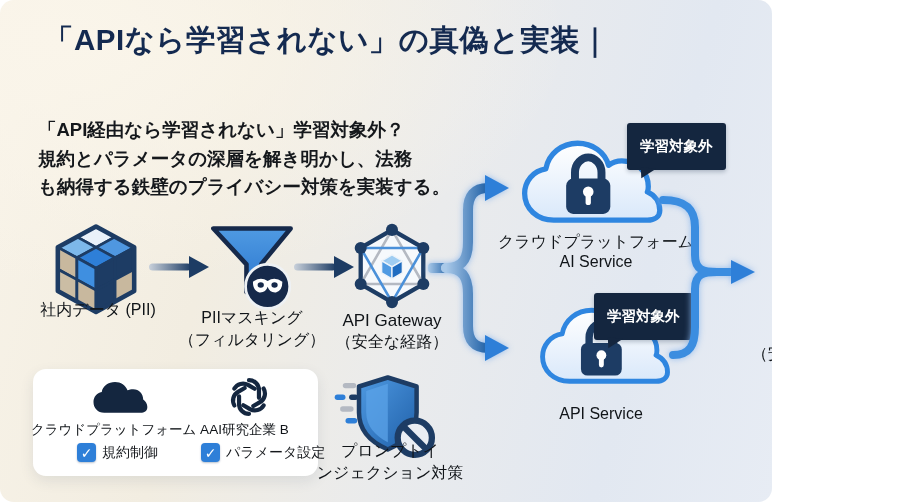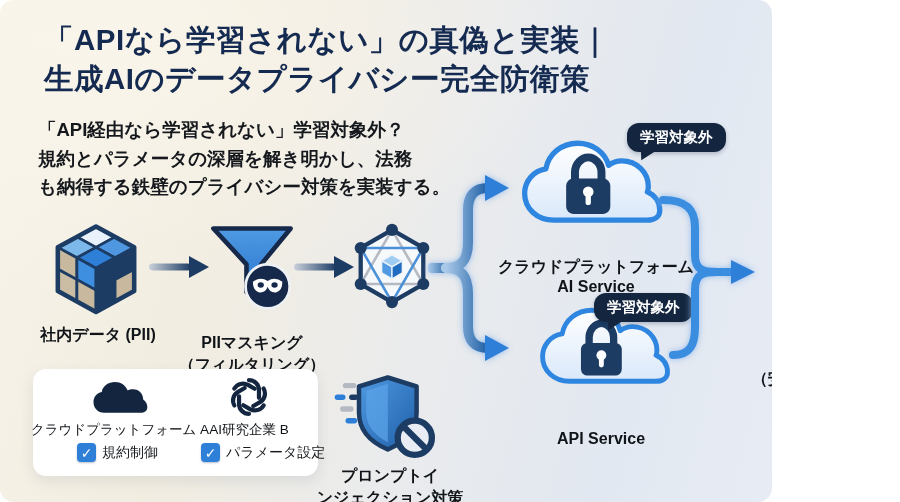--- a/index.html
+++ b/index.html
@@ -7,26 +7,26 @@
     position:relative;width:772px;height:502px;overflow:hidden;border-radius:14px;
     background:
       radial-gradient(120% 90% at 8% 8%, #faf5ea 0%, rgba(250,245,234,0) 55%),
       linear-gradient(104deg,#f8f3e8 0%,#f2ede1 30%,#eaebec 55%,#e2e8f1 80%,#e7ecf4 100%);
     font-family:"Liberation Sans","DejaVu Sans",sans-serif;
   }
   .abs{position:absolute;}
   .ctr{transform:translateX(-50%);text-align:center;white-space:nowrap;}
   .title{left:44px;top:20px;font-size:29.5px;font-weight:800;color:#142a50;line-height:39px;letter-spacing:.5px;}
   .intro{left:38px;top:116px;font-size:18.5px;font-weight:700;color:#15181c;line-height:28.5px;}
-  .nodelbl{font-weight:700;color:#101418;margin-top:25px;}
+  .nodelbl{font-weight:400;color:#101418;}
   .f16{font-size:16px;}  .f155{font-size:16px;line-height:21.5px;}
   .f17{font-size:17px;}
   .badge{
     background:#14263f;color:#fff;font-weight:700;font-size:14.5px;line-height:1;
-    padding:7px 13px;border-radius:12px;box-shadow:0 2px 4px rgba(10,30,60,.25);
+    padding:16px 13px;border-radius:3px;box-shadow:0 2px 4px rgba(10,30,60,.25);
   }
   .badge::after{
     content:"";position:absolute;left:13px;bottom:-9px;width:0;height:0;
     border-top:11px solid #14263f;border-right:13px solid transparent;border-left:2px solid transparent;
     transform:rotate(8deg);
   }
   .whitebox{
     left:33px;top:369px;width:285px;height:107px;background:#ffffff;border-radius:13px;
     box-shadow:0 5px 14px rgba(40,60,90,.10);
   }
@@ -38,21 +38,20 @@
   .glow{filter:drop-shadow(0 0 3px rgba(135,180,235,.85));}
   svg{display:block;}
 </style>
 </head>
 <body>
 
 <div class="stage">
 
   <div class="abs title">
     <div>「APIなら学習されない」の真偽と実装｜</div>
-    <div>生成AIのデータプライバシー完全防衛策</div>
   </div>
 
   <div class="abs intro">
     <div>「API経由なら学習されない」学習対象外？</div>
     <div>規約とパラメータの深層を解き明かし、法務</div>
     <div>も納得する鉄壁のプライバシー対策を実装する。</div>
   </div>
 
   <div class="abs" style="left:49px;top:221px;">
     <svg width="94" height="100" viewBox="0 0 100 110">
@@ -134,20 +133,24 @@
           <circle cx="13.6" cy="71" r="7"></circle>
           <circle cx="13.6" cy="29" r="7"></circle>
       </g>
       <g stroke="#eef4fa" stroke-width="1.5" stroke-linejoin="round">
         <polygon points="50,37 62,44 50,51 38,44" fill="#9fcdf2"></polygon>
         <polygon points="38,44 50,51 50,65 38,58" fill="#4f9ae2"></polygon>
         <polygon points="62,44 62,58 50,65 50,51" fill="#1f6cc0"></polygon>
       </g>
     </svg>
   </div>
+  <div class="abs ctr nodelbl" style="left:392px;top:311px;">
+    <div class="f17">API Gateway</div>
+    <div class="f155">（安全な経路）</div>
+  </div>
 
   <div class="abs glow" style="left:428px;top:140px;">
     <svg width="100" height="230" viewBox="0 0 100 230">
       <defs>
         <linearGradient id="bg1" x1="0" y1="0" x2="1" y2="0">
           <stop offset="0" stop-color="#a9c9e9"></stop>
             <stop offset="1" stop-color="#1e5fa5"></stop>
         </linearGradient>
       </defs>
       <rect x="0" y="123" width="22" height="10" rx="4" fill="url(#bg1)"></rect>

